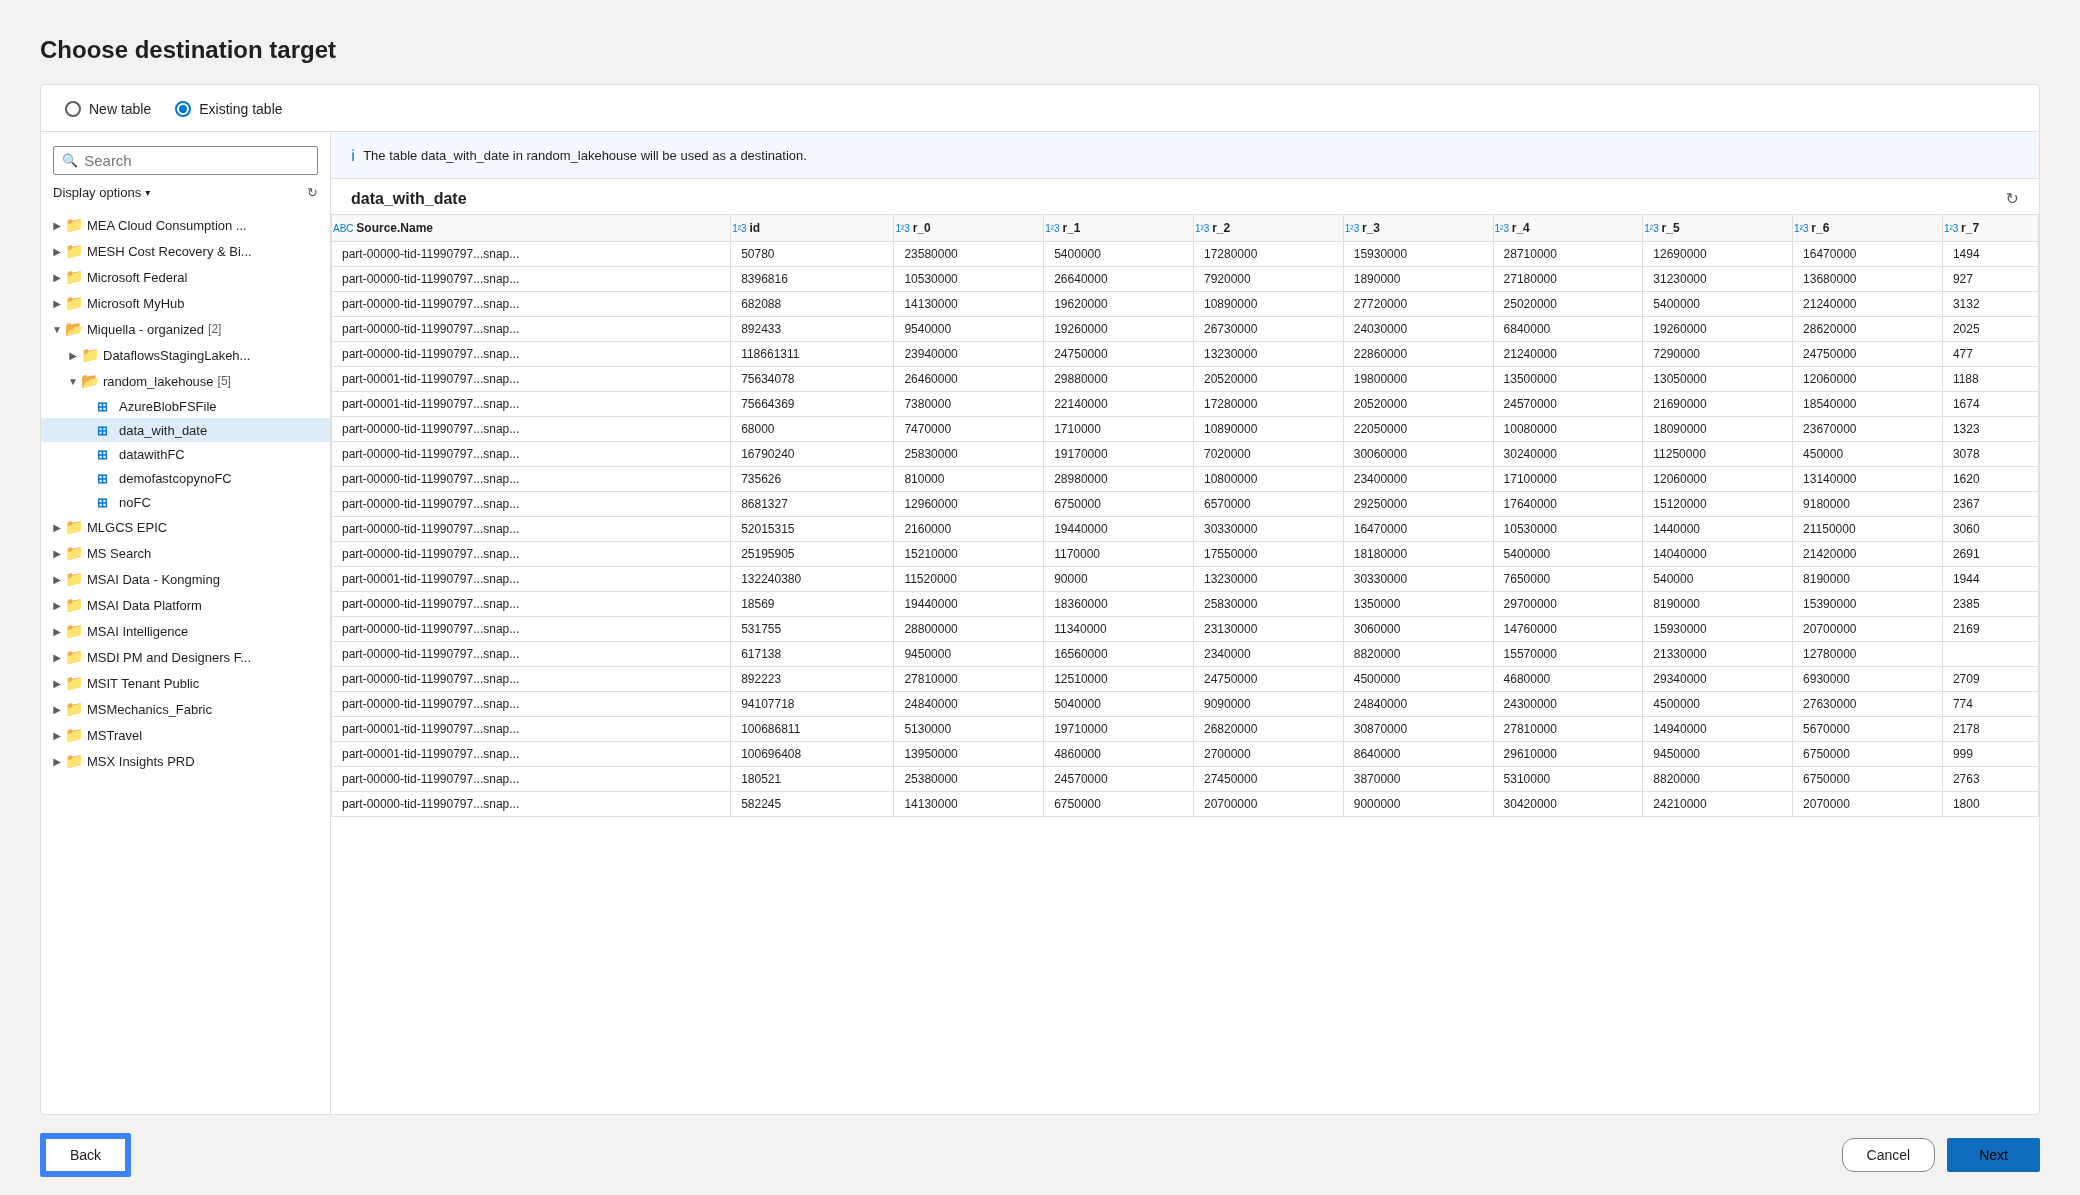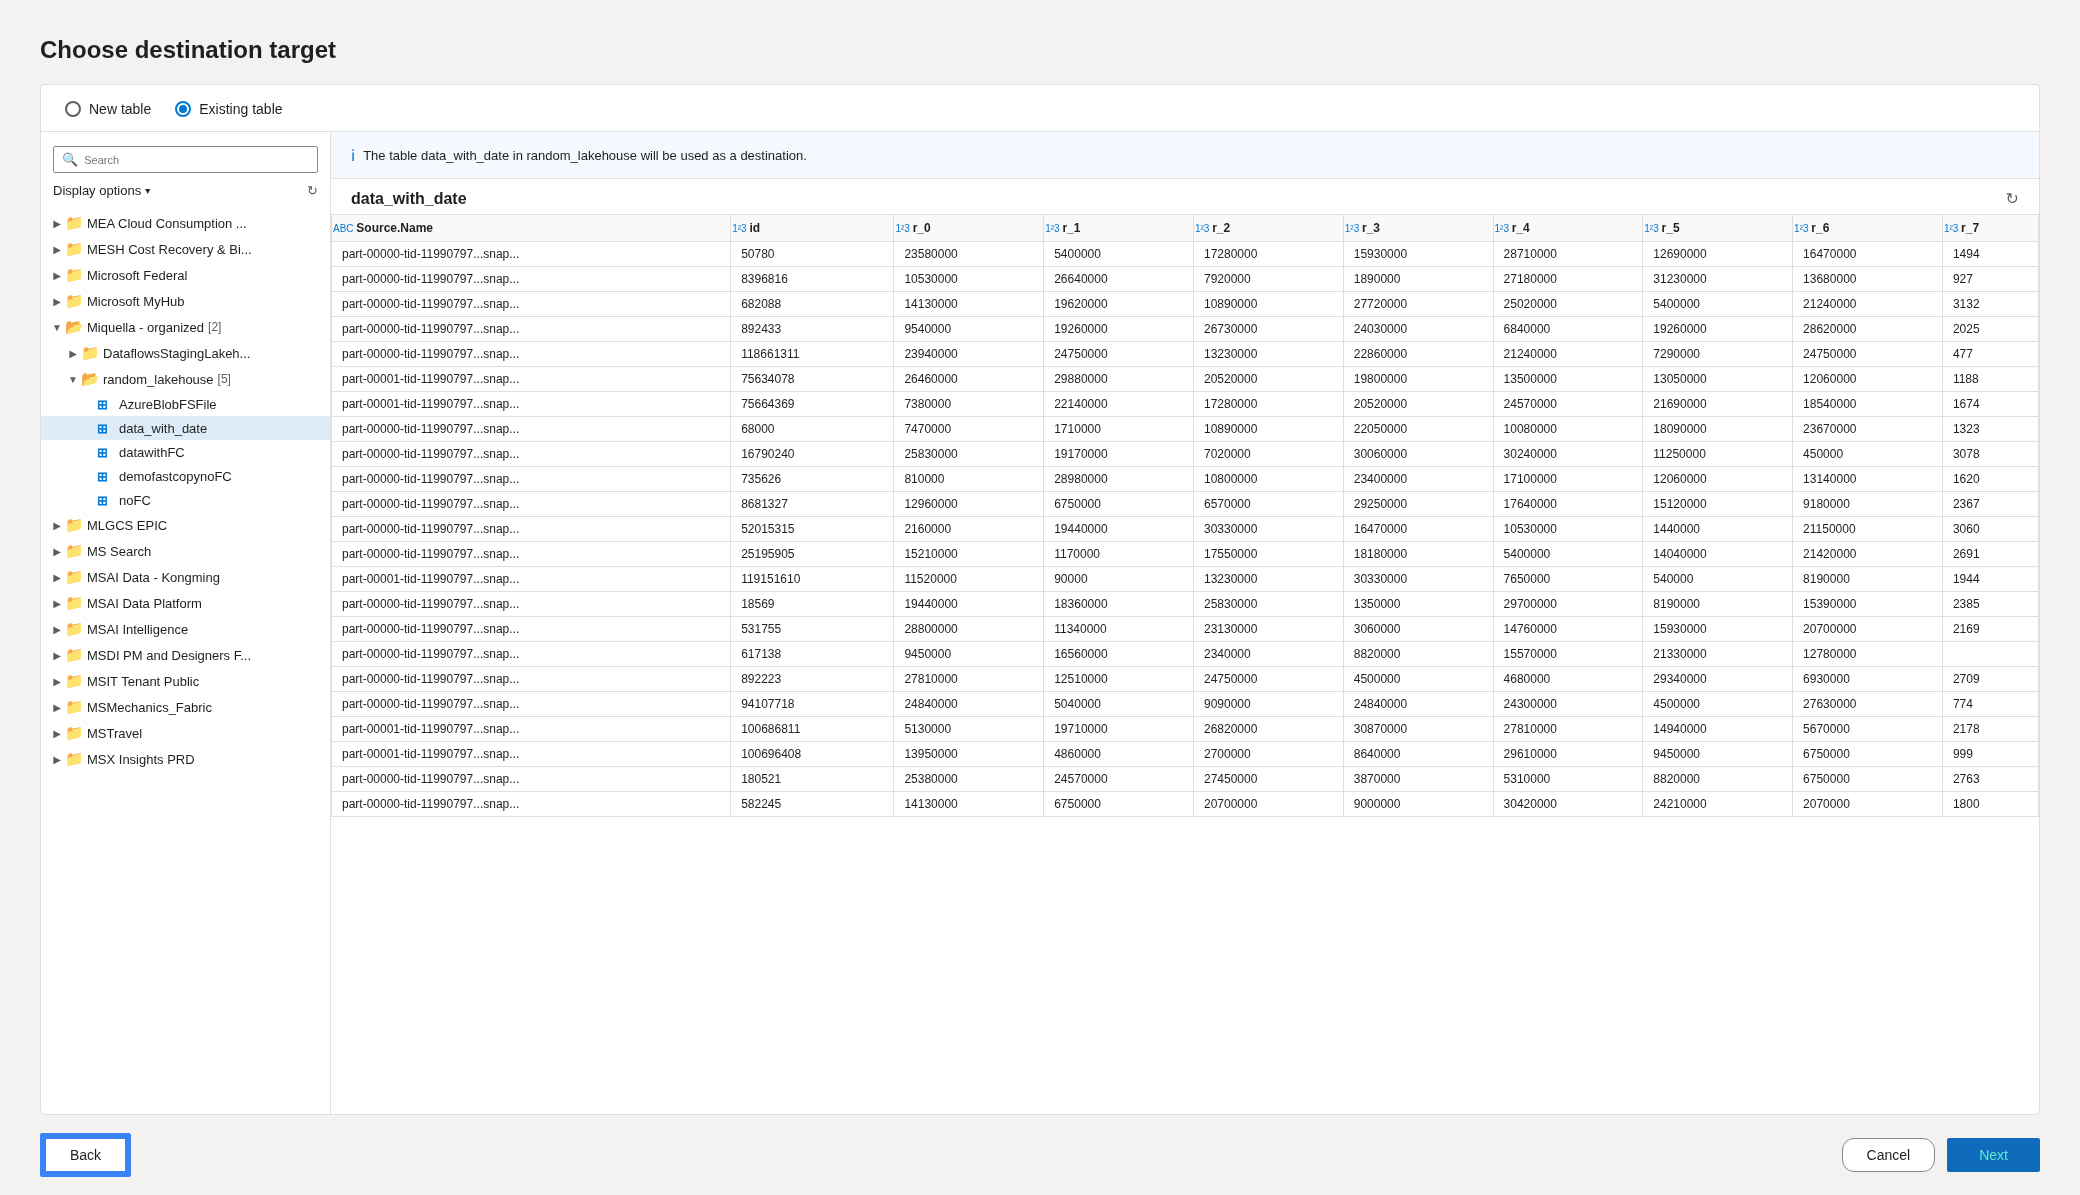--- a/index.html
+++ b/index.html
@@ -94,21 +94,21 @@
       border: 1px solid #8a8886;
       border-radius: 2px;
       padding: 5px 8px;
       gap: 6px;
       background: #fff;
     }
 
     .search-box input {
       border: none;
       outline: none;
-      font-size: 11px;
+      font-size: 15px;
       flex: 1;
       color: #6d28d9;
     }
 
     .display-options-row {
       display: flex;
       align-items: center;
       padding: 4px 12px 8px 12px;
       gap: 4px;
       color: #201f1e;
@@ -290,21 +290,21 @@
       color: #201f1e;
     }
 
     .btn-next {
       background: #0f6cbd;
       border: none;
       border-radius: 2px;
       padding: 8px 32px;
       font-size: 14px;
       cursor: pointer;
-      color: #5eead4;
+      color: #000000;
       font-weight: 500;
     }
 
     ::-webkit-scrollbar { width: 6px; height: 6px; }
     ::-webkit-scrollbar-thumb { background: #c8c6c4; border-radius: 3px; }
   </style>
 </head>
 <body>
 
 <div class="page-title">Choose destination target</div>
@@ -633,21 +633,21 @@
                 <td>1170000</td>
                 <td>17550000</td>
                 <td>18180000</td>
                 <td>5400000</td>
                 <td>14040000</td>
                 <td>21420000</td>
                 <td>2691</td>
               </tr>
               <tr>
                 <td style="max-width: 500px; overflow: hidden; text-overflow: ellipsis;">part-00001-tid-11990797...snap...</td>
-                <td>119151610</td>
+                <td>132240380</td>
                 <td>11520000</td>
                 <td>90000</td>
                 <td>13230000</td>
                 <td>30330000</td>
                 <td>7650000</td>
                 <td>540000</td>
                 <td>8190000</td>
                 <td>1944</td>
               </tr>
               <tr>

